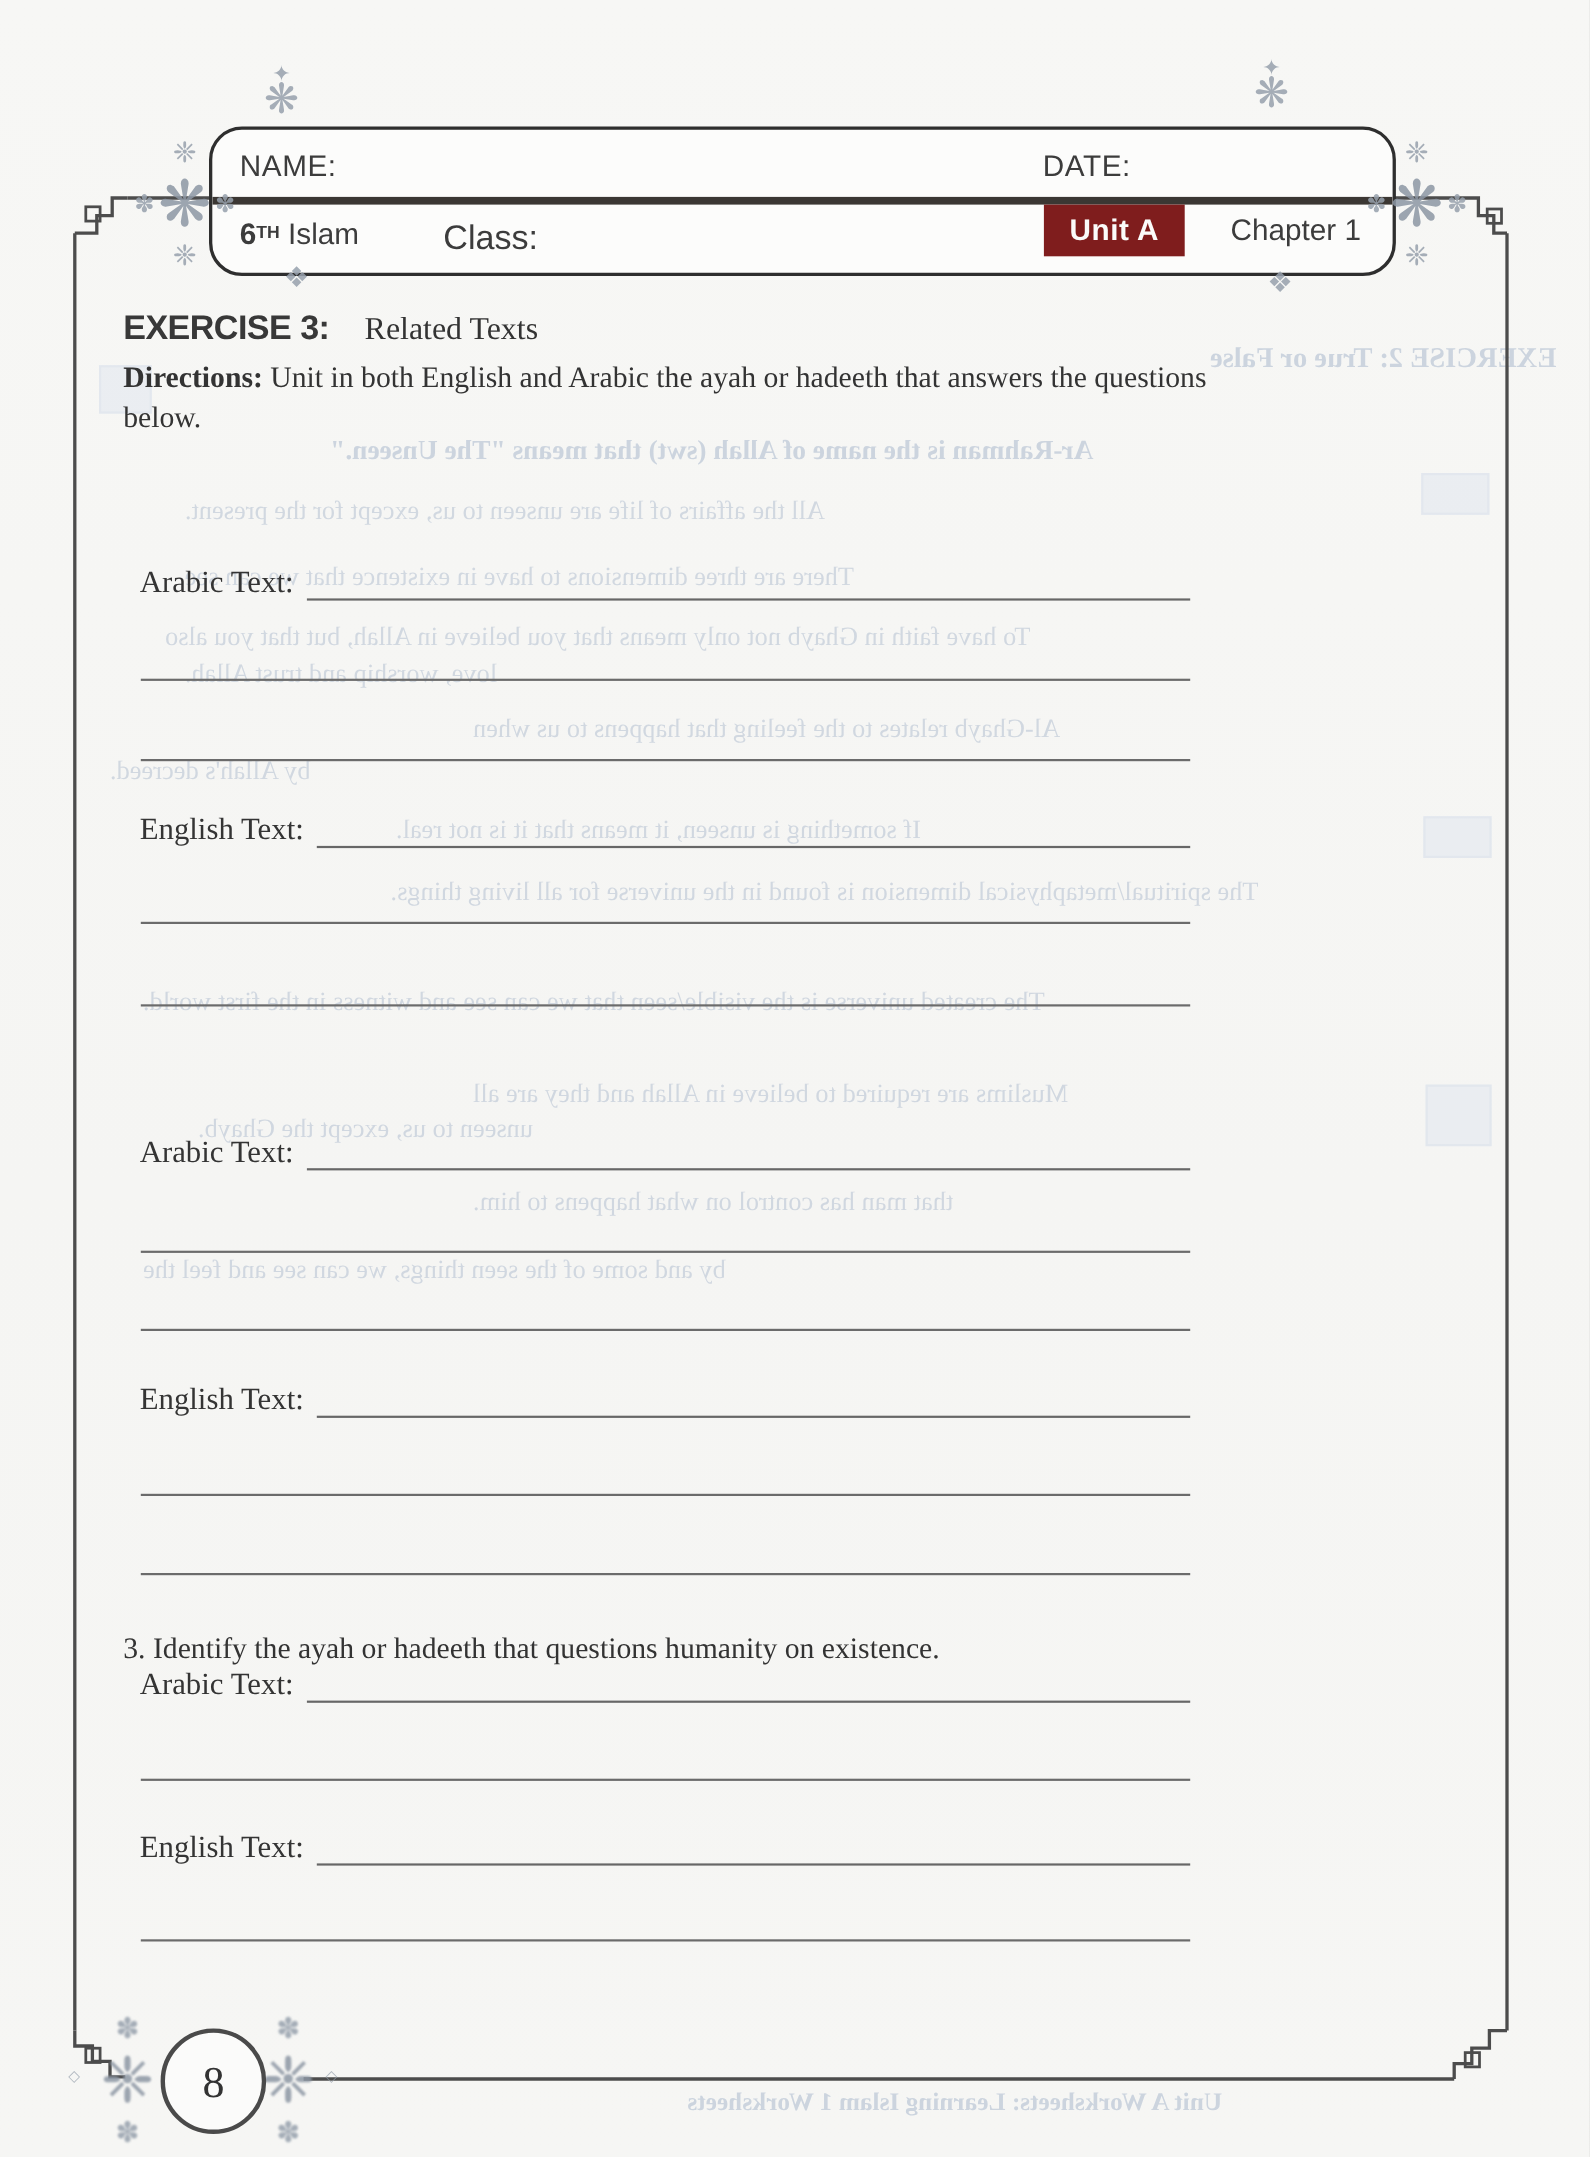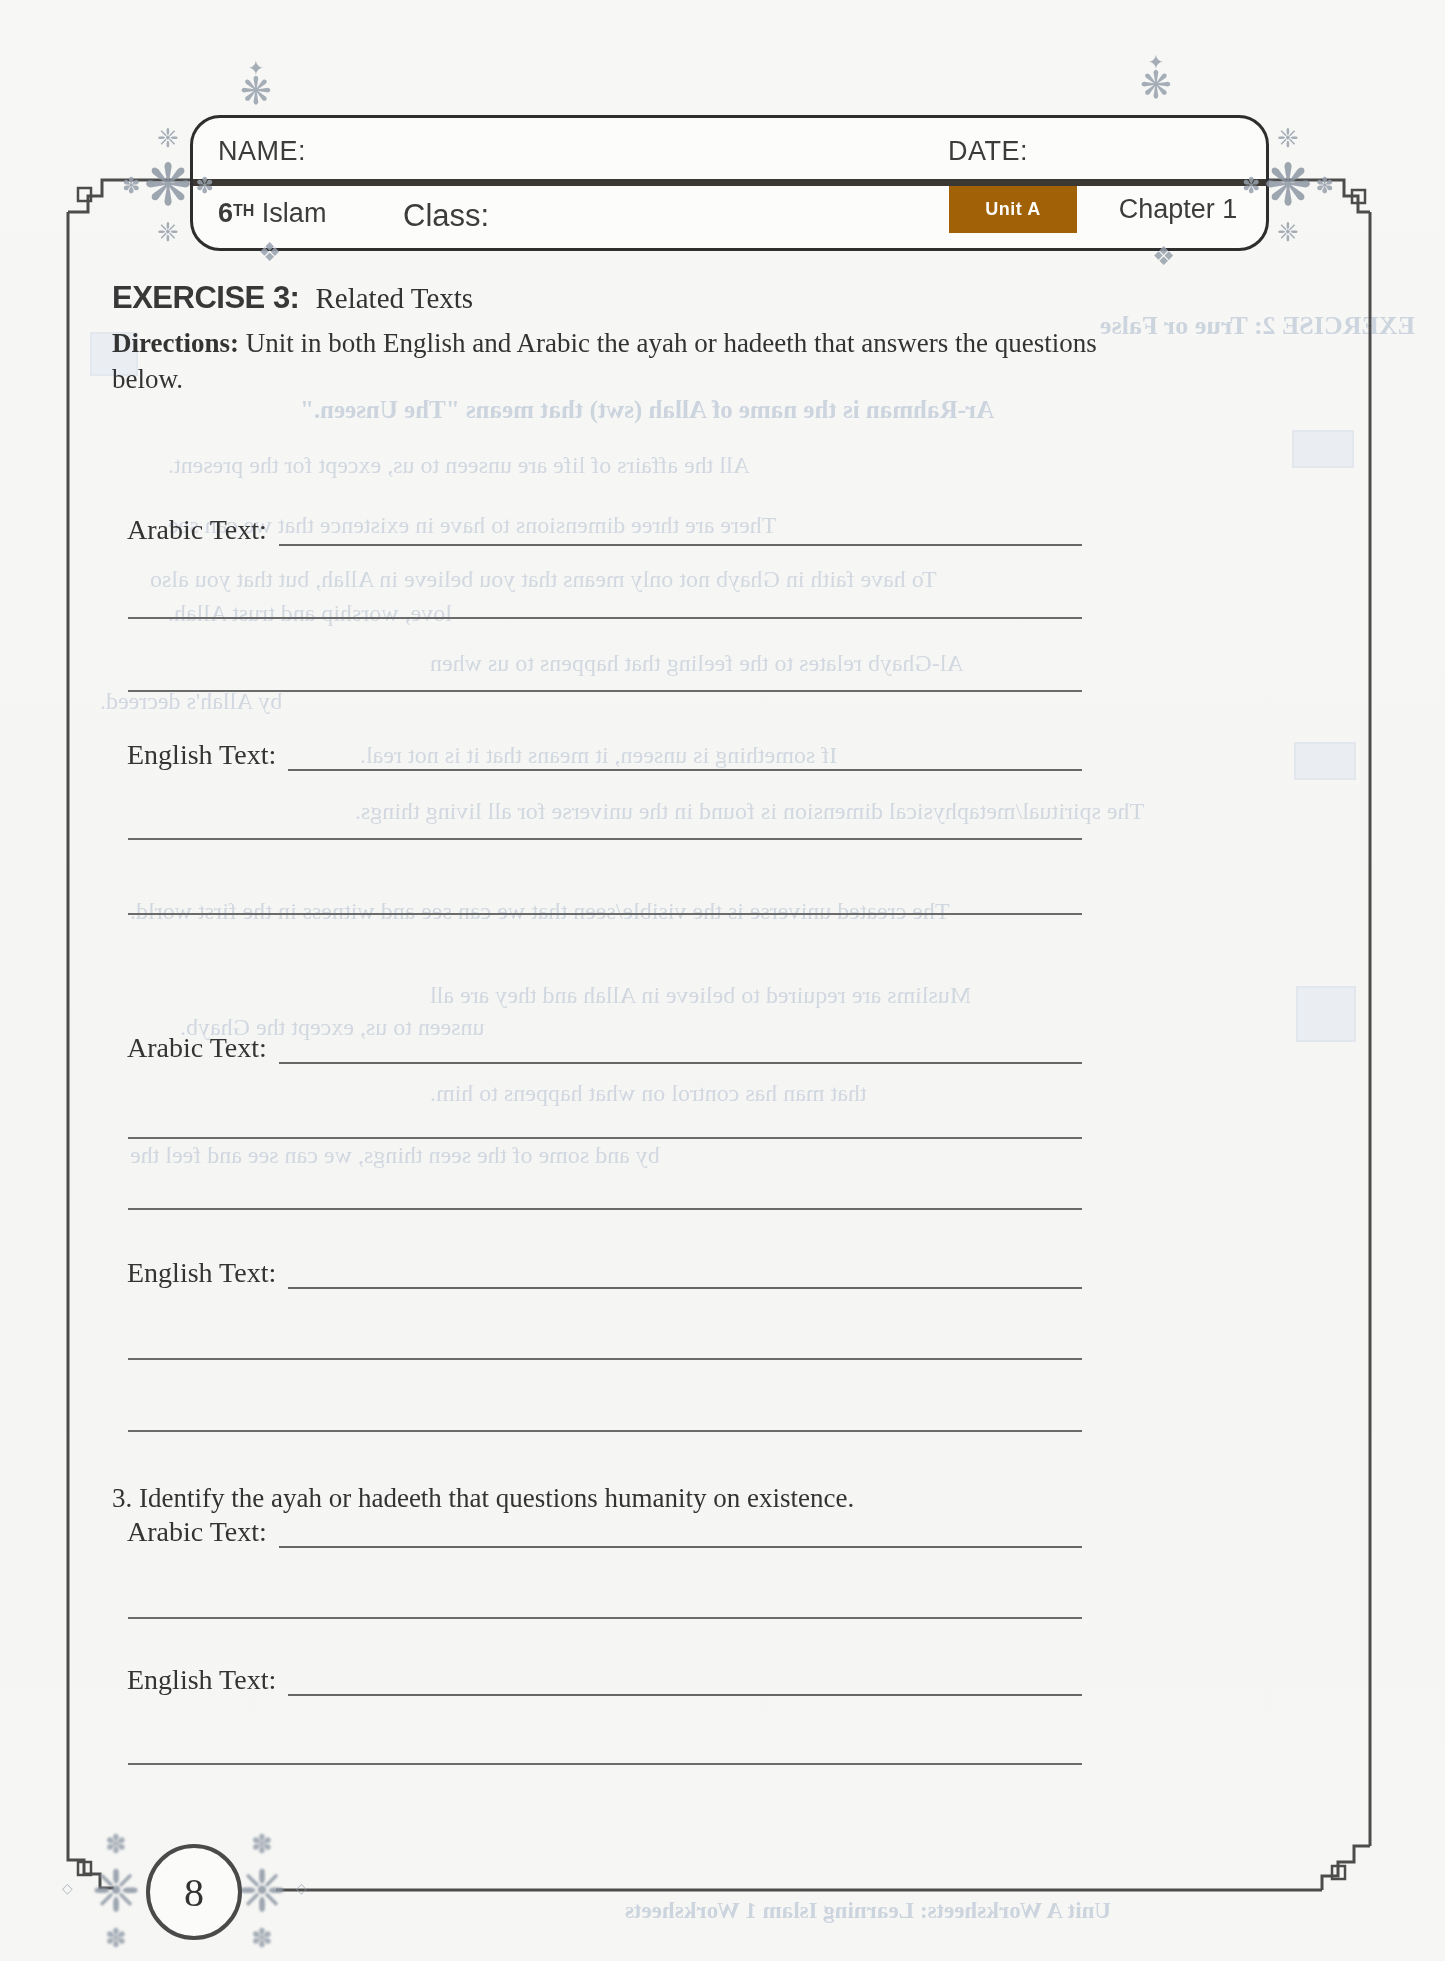--- a/index.html
+++ b/index.html
@@ -35,28 +35,28 @@
   .hb-name { position:absolute; left:25px; top:18px; font-size:27px; letter-spacing:.5px; }
   .hb-date { position:absolute; left:755px; top:18px; font-size:27px; letter-spacing:.5px; }
   .hb-divider { position:absolute; left:0; top:61px; right:0; height:7px; background:#3b3733; }
   .hb-row2 { position:absolute; left:0; top:68px; right:0; bottom:0; }
   .hb-grade { position:absolute; left:25px; top:12px; font-size:27px; }
   .hb-grade b { font-weight:700; }
   .hb-grade sup { font-size:16px; font-weight:700; vertical-align:6px; }
   .hb-class { position:absolute; left:210px; top:12px; font-size:31px; }
   .hb-badge {
     position:absolute; left:756px; top:0; width:128px; height:47px;
-    background:#a16207; color:#fbfbfa; font-weight:700; font-size:18px;
+    background:#7f1d1d; color:#fbfbfa; font-weight:700; font-size:27px;
     display:flex; align-items:center; justify-content:center; letter-spacing:.5px;
   }
   .hb-chapter { position:absolute; left:900px; top:0; height:47px; width:170px;
     display:flex; align-items:center; justify-content:center; font-size:27px; }
   
   .content-block { position:absolute; z-index:2; }
-  .ex-heading { left:112px; top:280px; display:flex; align-items:baseline; gap:16px; }
+  .ex-heading { left:112px; top:280px; display:flex; align-items:baseline; gap:32px; }
   .ex-title { font-family:"Liberation Sans", sans-serif; font-weight:700; font-size:31px;
     letter-spacing:-.5px; color:#383838; }
   .ex-subtitle { font-size:29px; color:#333; }
   .para { font-size:27px; line-height:36px; color:#333; }
   .para b { font-weight:700; }
   .ans-row { position:absolute; left:127px; width:955px; height:38px;
     display:flex; align-items:flex-end; z-index:2; }
   .ans-label { font-size:28px; color:#343434; white-space:nowrap; padding-right:12px; }
   .ans-rule { flex:1; border-bottom:2px solid #676767; }
   .blank-rule { position:absolute; left:128px; width:954px; height:2px;

